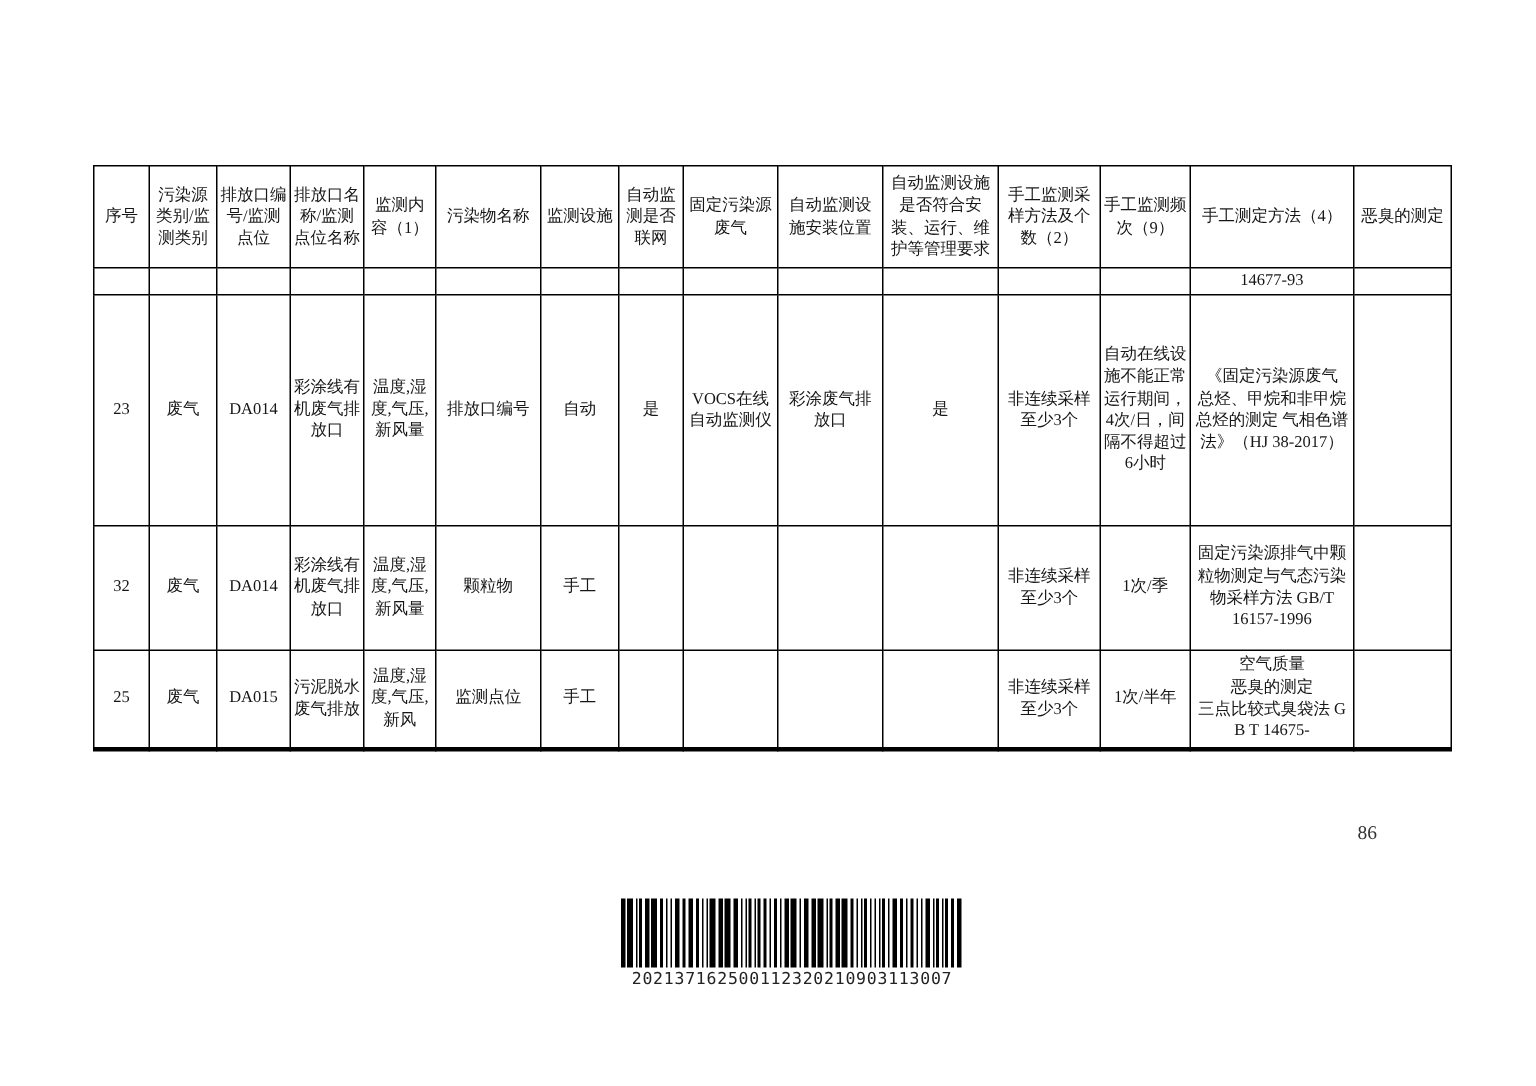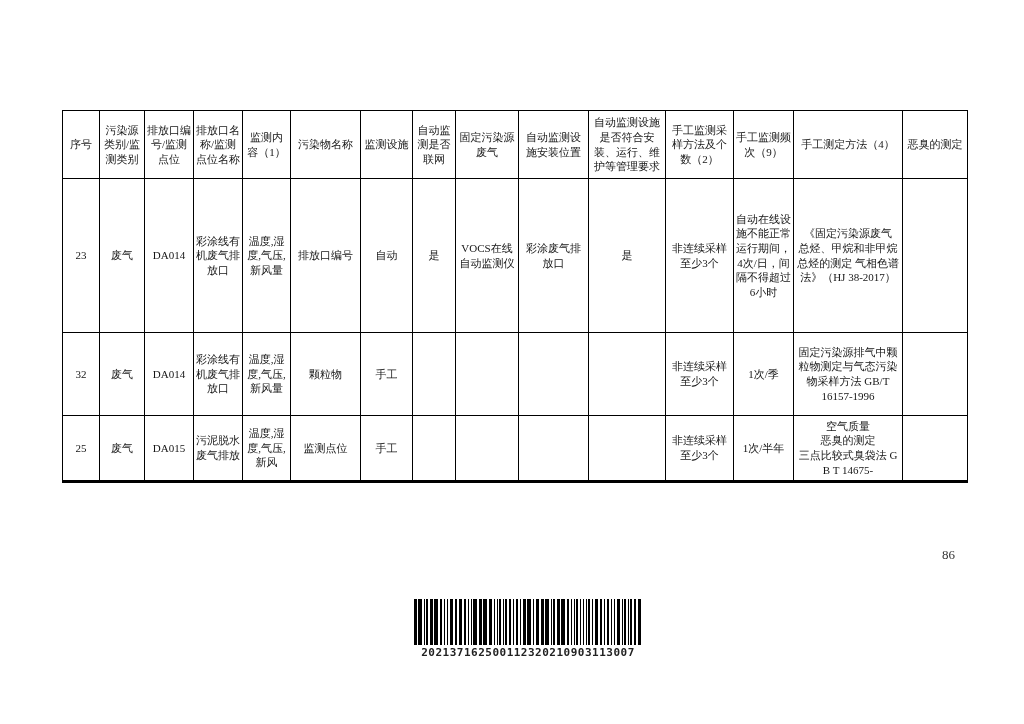--- a/index.html
+++ b/index.html
@@ -11,25 +11,25 @@
   table{border-collapse:collapse;table-layout:fixed;width:905px;border:1px solid #000;border-bottom:3px solid #000}
   th,td{
     border:1px solid #000;
     font-size:11px;font-weight:normal;
     text-align:center;vertical-align:middle;
     padding:1px 2px;line-height:1.32;
     white-space:pre-line;word-break:break-all;overflow:hidden;
     color:#161616;
   }
   .page-number{
-    position:absolute;left:905px;top:547px;width:50px;text-align:right;
+    position:absolute;left:905px;top:547px;width:50px;text-align:left;
     font-size:13px;color:#333;
   }
   .barcode{
-    position:absolute;left:398px;top:599px;width:260px;text-align:center;font-weight:bold;
+    position:absolute;left:398px;top:599px;width:260px;text-align:center;
   }
   .barcode-bars{
     height:46px;display:flex;align-items:stretch;justify-content:center;
   }
   .barcode-bars span{display:inline-block;background:#000;height:100%;flex:0 0 auto}
   .barcode-value{
     margin-top:1px;font-family:"DejaVu Sans Mono","Liberation Mono",monospace;
     font-size:11px;letter-spacing:0.5px;color:#222;white-space:nowrap;
   }
 </style>
@@ -68,20 +68,37 @@
           <th>固定污染源废气</th>
           <th>自动监测设施安装位置</th>
           <th>自动监测设施是否符合安装、运行、维护等管理要求</th>
           <th>手工监测采样方法及个数（2）</th>
           <th>手工监测频次（9）</th>
           <th>手工测定方法（4）</th>
           <th>恶臭的测定</th>
         </tr>
       </thead>
     <tbody id="tbody">
+        <tr style="height: 15px;">
+          <td></td>
+          <td></td>
+          <td></td>
+          <td></td>
+          <td></td>
+          <td></td>
+          <td></td>
+          <td></td>
+          <td></td>
+          <td></td>
+          <td></td>
+          <td></td>
+          <td></td>
+          <td>14677-93</td>
+          <td></td>
+        </tr>
         <tr style="height: 154px;">
           <td>23</td>
           <td>废气</td>
           <td>DA014</td>
           <td>彩涂线有机废气排放口</td>
           <td>温度,湿度,气压,新风量</td>
           <td>排放口编号</td>
           <td>自动</td>
           <td>是</td>
           <td>VOCS在线自动监测仪</td>

